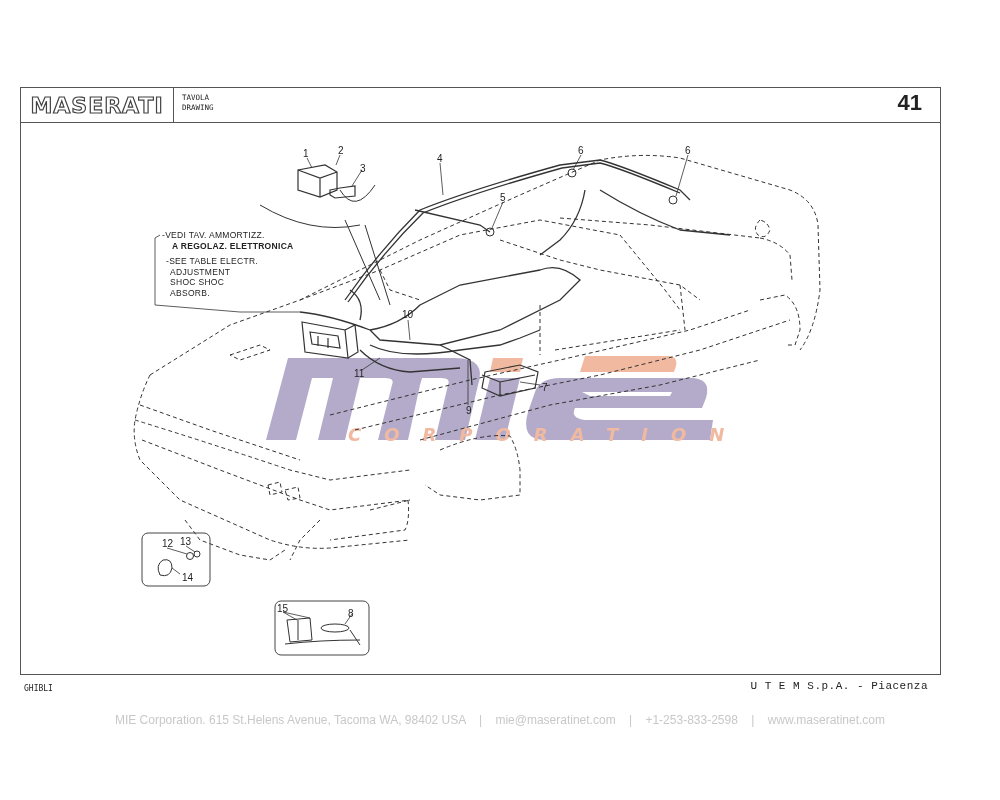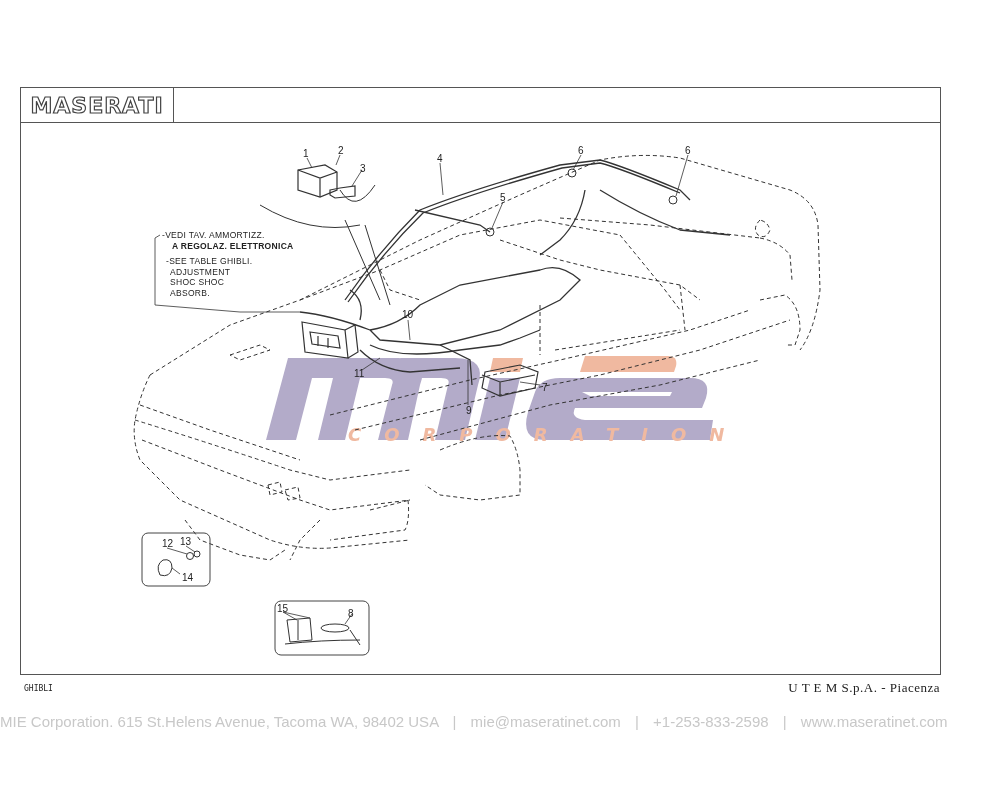--- a/index.html
+++ b/index.html
@@ -11,34 +11,41 @@
   .tb-logo span { font-family:"DejaVu Sans", sans-serif; font-size:22px; font-weight:bold; letter-spacing:1px; color:#fff;
     -webkit-text-stroke:1.2px #444; text-shadow:0 0 0 #444; }
   .tb-it { width:316px; padding-left:8px; font-size:12.5px; color:#222; }
   .tb-en { width:311px; padding-left:8px; font-size:12.5px; color:#222; }
   .tb-tav { flex:1; border-right:none; position:relative; }
   .tb-tav .lbl { position:absolute; left:8px; top:5px; font-family:"DejaVu Sans Mono", monospace; font-size:7.5px; line-height:10px; color:#222; }
   .tb-tav .num { position:absolute; right:18px; top:2px; font-size:22px; font-weight:bold; color:#222; }
   .drawing { position:absolute; left:0; top:0; width:1000px; height:800px; }
   .note { position:absolute; font-family:"Liberation Sans", sans-serif; font-size:8.5px; line-height:10.5px; color:#222; letter-spacing:0.3px; }
   .code-left { position:absolute; left:24px; top:684px; font-family:"DejaVu Sans Mono", monospace; font-size:8px; color:#222; }
-  .code-right { position:absolute; right:60px; top:680px; font-family:Liberation Serif, serif; font-size:13px; color:#222; letter-spacing:0.5px; }
-  .footer { position:absolute; left:0; top:713px; width:1000px; font-size:15px; color:#c8c8c8; white-space:nowrap; }
+  .code-right { position:absolute; right:72px; top:680px; font-family:Liberation Mono, monospace; font-size:11px; color:#222; letter-spacing:0.5px; }
+  .footer { position:absolute; left:0; top:713px; width:1000px; text-align:center; font-size:12px; color:#c8c8c8; white-space:nowrap; }
   .footer .sep { margin:0 10px; }
   .wm-corp { position:absolute; left:348px; top:424px; font-family:"DejaVu Sans", sans-serif; font-weight:bold; font-size:18px; letter-spacing:23px; color:#f0b9a0; font-style:italic; }
   .callout { font-family:"Liberation Sans", sans-serif; font-size:10px; fill:#222; }
 </style>
 </head>
 <body>
 
 <div class="sheet">
   <div class="titlebar">
     <div class="tb-cell tb-logo">
         <span>MASERATI</span>
       </div>
+    <div class="tb-cell tb-tav">
+      <div class="lbl">
+        <div>TAVOLA</div>
+        <div>DRAWING</div>
+      </div>
+      <div class="num">41</div>
+    </div>
   </div>
 </div>
 
 <svg class="drawing" viewBox="0 0 1000 800">
   <g fill="#b3abc9">
 
     <path d="M288 358 L398 358 Q430 358 420 385 L408 440 L378 440 L392 385 Q395 378 385 378 L360 378 L345 440 L318 440 L333 378 L312 378 L296 440 L266 440 Z"></path>
     <path d="M400 358 L455 358 Q487 358 478 385 L465 440 L435 440 L448 385 Q451 378 441 378 L420 378 Z"></path>
 
     <path d="M490 378 L520 378 L505 440 L475 440 Z"></path>
@@ -168,21 +175,21 @@
     <text x="182" y="581">14</text>
     <text x="277" y="612">15</text>
   </g>
 </svg>
 
 <div class="note" style="left:162px; top:230px;">
   <div>-VEDI TAV. AMMORTIZZ.</div>
   <div style="padding-left:10px;font-weight:bold;">A REGOLAZ. ELETTRONICA</div>
 </div>
 <div class="note" style="left:166px; top:256px;">
-  <div>-SEE TABLE GHIBLI.</div>
+  <div>-SEE TABLE ELECTR.</div>
   <div style="padding-left:4px;">ADJUSTMENT</div>
   <div style="padding-left:4px;">SHOC SHOC</div>
   <div style="padding-left:4px;">ABSORB.</div>
 </div>
 
 <div class="code-left">GHIBLI</div>
 <div class="code-right">U T E M  S.p.A. - Piacenza</div>
 
 <div class="footer">
   <span>MIE Corporation. 615 St.Helens Avenue, Tacoma WA, 98402 USA</span>

